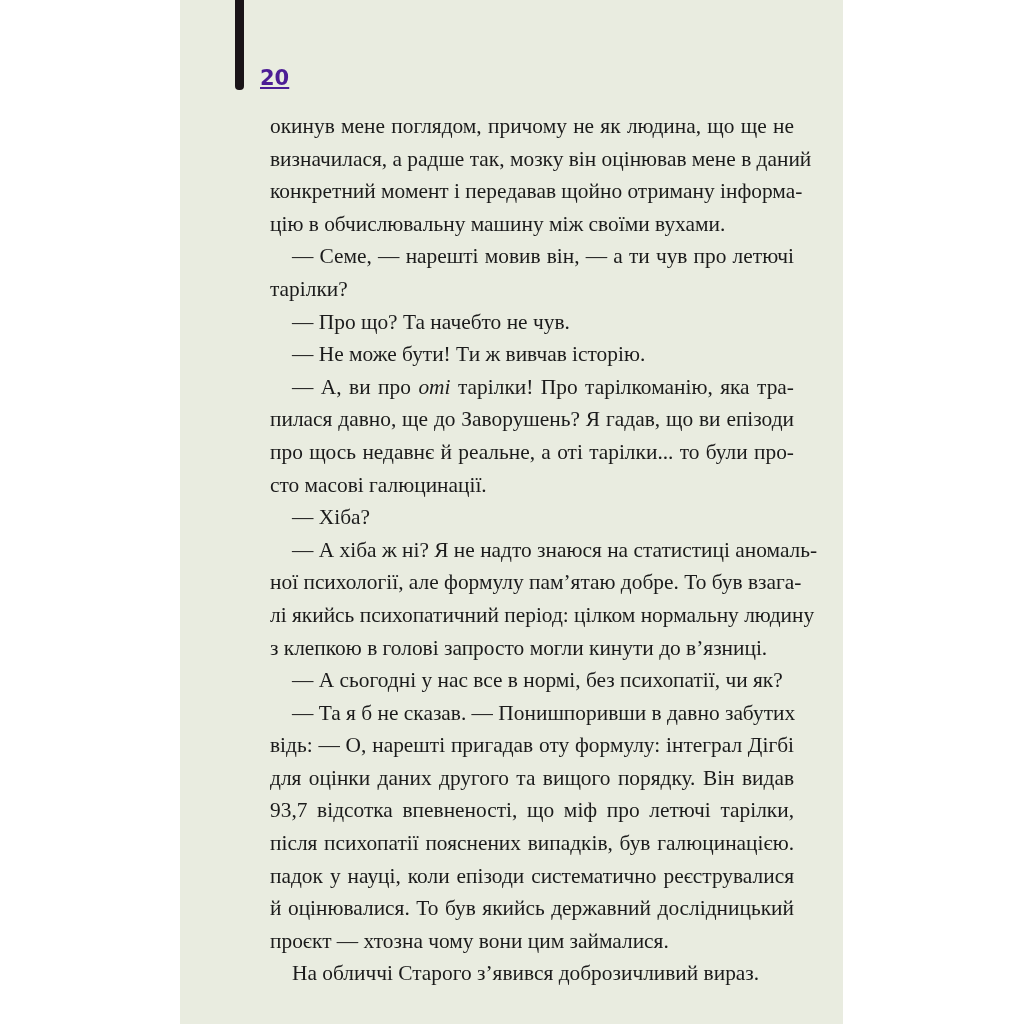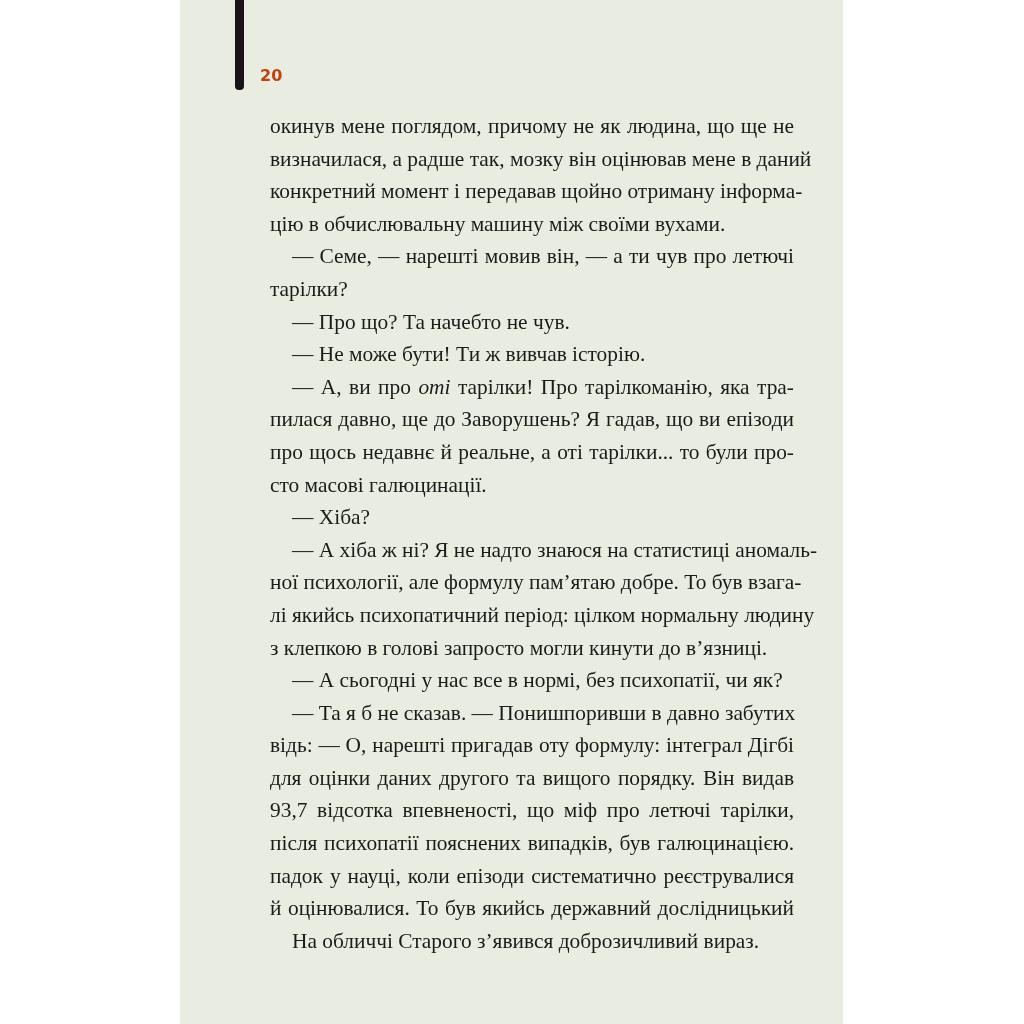--- a/index.html
+++ b/index.html
@@ -11,21 +11,21 @@
     position: absolute; left: 180px; top: 0; width: 663px; height: 1024px;
     background: #e9ece0;
   }
   .edge-mark {
     position: absolute; left: 55px; top: 0; width: 9px; height: 90px;
     background: #1a1418; border-radius: 0 0 4px 4px;
   }
   .page-number {
     position: absolute; left: 80px; top: 66px;
     font-family: "DejaVu Sans", sans-serif; font-weight: bold;
-    font-size: 16px; color: #c2410c;
+    font-size: 21px; color: #4c1d95; text-decoration: underline;
   }
   .text-block {
     position: absolute; left: 77px; top: 110px; width: 537px;
     font-family: "Liberation Serif", serif;
     font-size: 21.4px; line-height: 32.6px; color: #1b1b1b;
   }
   .line {
     display: block; white-space: nowrap; height: 32.6px;
     text-align: justify; text-align-last: justify; margin-left: 13px;
   }
@@ -57,15 +57,16 @@
       <span class="line">лі якийсь психопатичний період: цілком нормальну людину</span>
       <span class="line last">з клепкою в голові запросто могли кинути до в’язниці.</span>
       <span class="line indent last">— А сьогодні у нас все в нормі, без психопатії, чи як?</span>
       <span class="line indent">— Та я б не сказав. — Понишпоривши в давно забутих</span>
       <span class="line">відь: — О, нарешті пригадав оту формулу: інтеграл Дігбі</span>
       <span class="line">для оцінки даних другого та вищого порядку. Він видав</span>
       <span class="line">93,7 відсотка впевненості, що міф про летючі тарілки,</span>
       <span class="line">після психопатії пояснених випадків, був галюцинацією.</span>
       <span class="line">падок у науці, коли епізоди систематично реєструвалися</span>
       <span class="line">й оцінювалися. То був якийсь державний дослідницький</span>
+      <span class="line last">проєкт — хтозна чому вони цим займалися.</span>
       <span class="line indent last">На обличчі Старого з’явився доброзичливий вираз.</span>
     </div>
 </div>
 
 </body></html>

